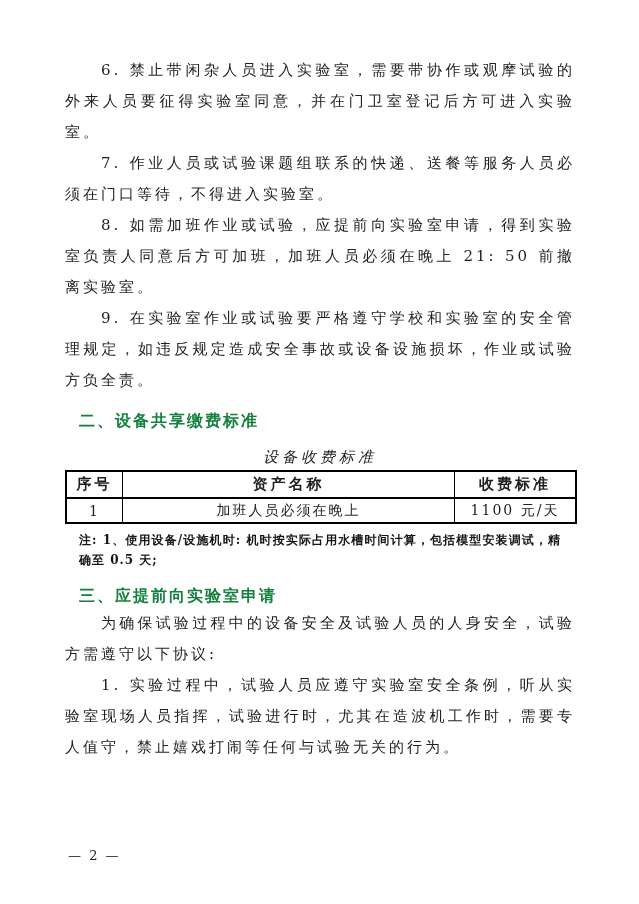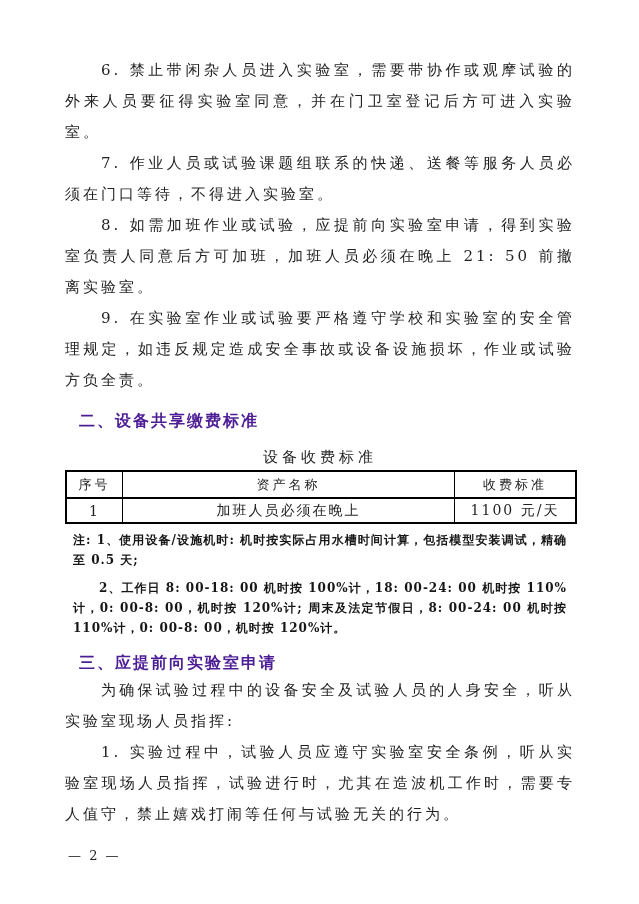--- a/index.html
+++ b/index.html
@@ -7,41 +7,41 @@
     width:639px;height:904px;background:#ffffff;position:relative;overflow:hidden;
     font-family:"DejaVu Serif","Liberation Serif",serif;color:#1f1f1f;
   }
   .content{position:absolute;left:65px;top:55px;width:510px;}
   .para{
     margin:0;font-size:15px;line-height:31px;text-align:justify;text-justify:inter-ideograph;
     text-indent:36px;letter-spacing:3px;
   }
   .heading{
     margin:13px 0 0 0;padding-left:14px;font-size:16px;line-height:24px;font-weight:bold;
-    font-family:"DejaVu Sans","Liberation Sans",sans-serif;letter-spacing:2px;color:#4c1d95;
+    font-family:"DejaVu Sans","Liberation Sans",sans-serif;letter-spacing:2px;color:#15803d;
   }
   .table-title{
-    margin-top:14px;font-size:15px;line-height:20px;text-align:center;letter-spacing:4px;
+    margin-top:14px;font-size:15px;line-height:20px;text-align:center;letter-spacing:4px;font-style:italic;
   }
   table.fee-table{
     margin-top:3px;width:506px;border-collapse:collapse;table-layout:fixed;
     border:2px solid #000;
   }
   table.fee-table th,table.fee-table td{
     border:1px solid #000;text-align:center;padding:0;overflow:hidden;white-space:nowrap;
   }
   table.fee-table th{
-    height:25px;font-size:13px;font-weight:normal;letter-spacing:3px;border-bottom:2px solid #000;
+    height:25px;font-size:15px;font-weight:bold;letter-spacing:3px;border-bottom:2px solid #000;
   }
   table.fee-table td{height:23px;font-size:14px;letter-spacing:2px;}
   .col-idx{width:55px;}
   .col-name{width:331px;margin-left:31px;}
   .col-fee{width:120px;margin-left:24px;}
   .note{
-    margin:8px;font-size:12px;font-weight:bold;line-height:20px;text-align:justify;
+    margin:14px;font-size:12px;font-weight:bold;line-height:20px;text-align:justify;
     text-justify:inter-ideograph;letter-spacing:1px;color:#161616;
   }
   .note-first{margin-top:6px;}
   .note-second{text-indent:26px;}
   .footer{
     position:absolute;left:68px;top:848px;font-size:13px;letter-spacing:2px;color:#1f1f1f;
   }
 </style>
 </head>
 <body>
@@ -69,23 +69,22 @@
       <tbody>
         <tr>
           <td>1</td>
           <td>加班人员必须在晚上</td>
           <td>1100 元/天</td>
         </tr>
       </tbody>
     </table>
 
     <p class="note note-first">注: 1、使用设备/设施机时: 机时按实际占用水槽时间计算，包括模型安装调试，精确至 0.5 天;</p>
-    <p class="note note-second">2、工作日 8: 00-18: 00 机时按 100%计，18: 00-24: 00 机时按 110%计，0: 00-8: 00，机时按 120%计; 周末及法定节假日，8: 00-24: 00 机时按 110%计，0: 00-8: 00，机时按 120%计。</p>
 
     <h2 class="heading">三、应提前向实验室申请</h2>
 
-    <p class="para">为确保试验过程中的设备安全及试验人员的人身安全，听从实验室现场人员指挥:</p>
+    <p class="para">为确保试验过程中的设备安全及试验人员的人身安全，试验方需遵守以下协议:</p>
     <p class="para">1. 实验过程中，试验人员应遵守实验室安全条例，听从实验室现场人员指挥，试验进行时，尤其在造波机工作时，需要专人值守，禁止嬉戏打闹等任何与试验无关的行为。</p>
 
   </main>
 
   <div class="footer">— 2 —</div>
 </div>
 
 </body></html>

